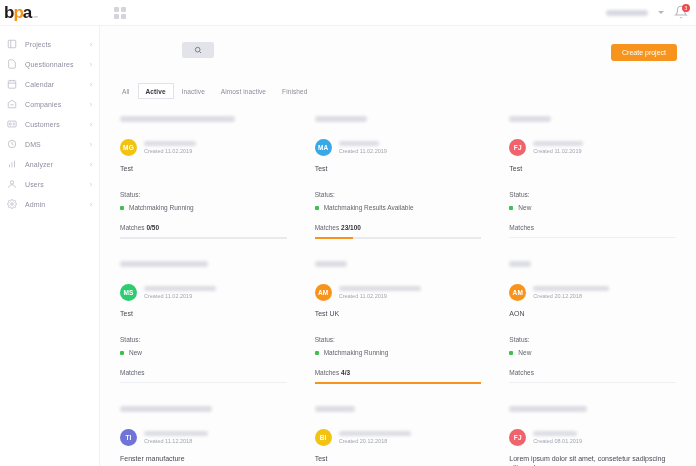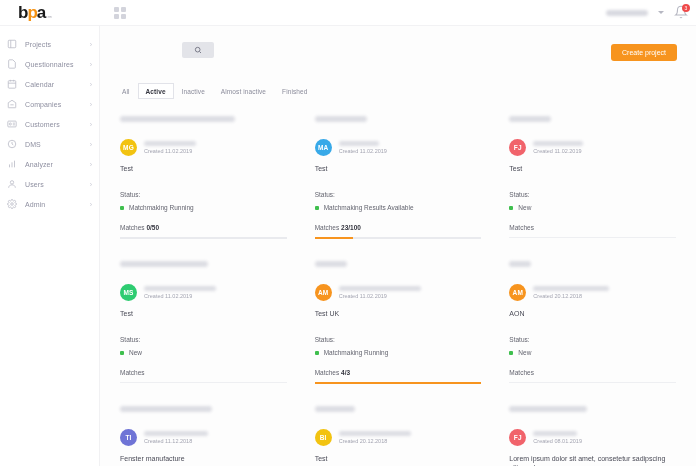--- a/index.html
+++ b/index.html
@@ -10,21 +10,21 @@
     overflow: hidden;
   }
   #app { position: relative; width: 696px; height: 466px; background: #fdfdfd; }
 
   
   .topbar {
     position: absolute; left: 0; top: 0; width: 696px; height: 26px;
     background: #ffffff; border-bottom: 1px solid #f2f2f4;
     display: flex; align-items: center;
   }
-  .logo { width: 100px; padding-left: 18px; display: flex; align-items: baseline; }
+  .logo { width: 100px; padding-left: 4px; display: flex; align-items: baseline; }
   .logo-text { font-size: 17px; font-weight: 700; letter-spacing: -1px; line-height: 1; }
   .logo-b { color: #1a1a1a; }
   .logo-p { color: #f59213; }
   .logo-a { color: #1a1a1a; }
   .logo-sub { font-size: 3px; color: #9a9aa5; margin-left: 1px; letter-spacing: .2px; }
 
   .grid-icon { width: 12px; height: 12px; margin-left: 14px;
                display: grid; grid-template-columns: 1fr 1fr; grid-gap: 2px; }
   .grid-icon i { display: block; background: #d3d4dc; border-radius: 1px; }
 

